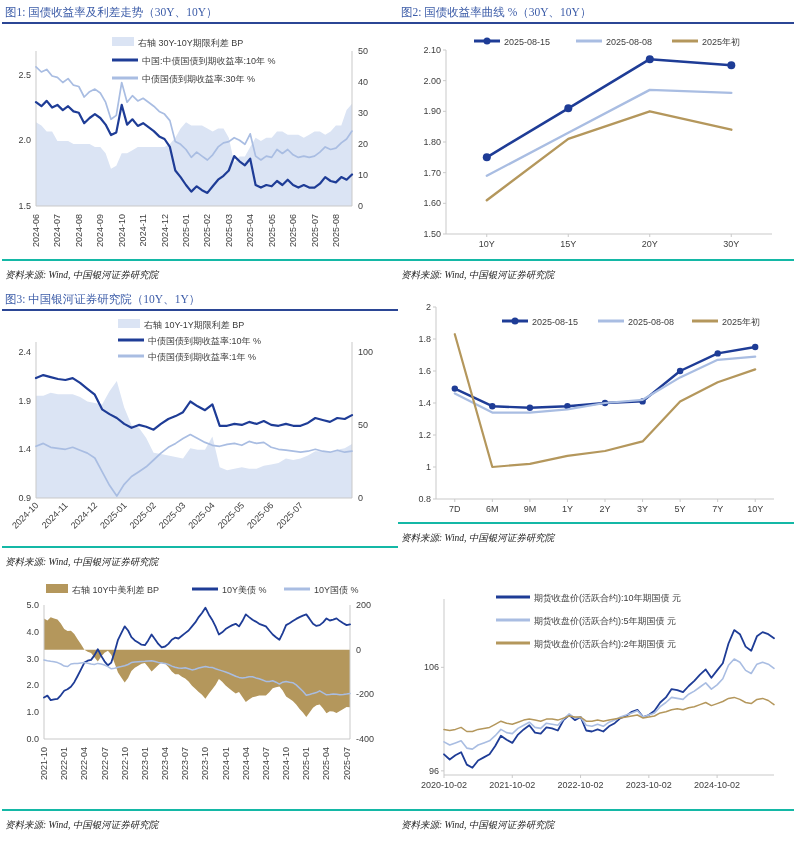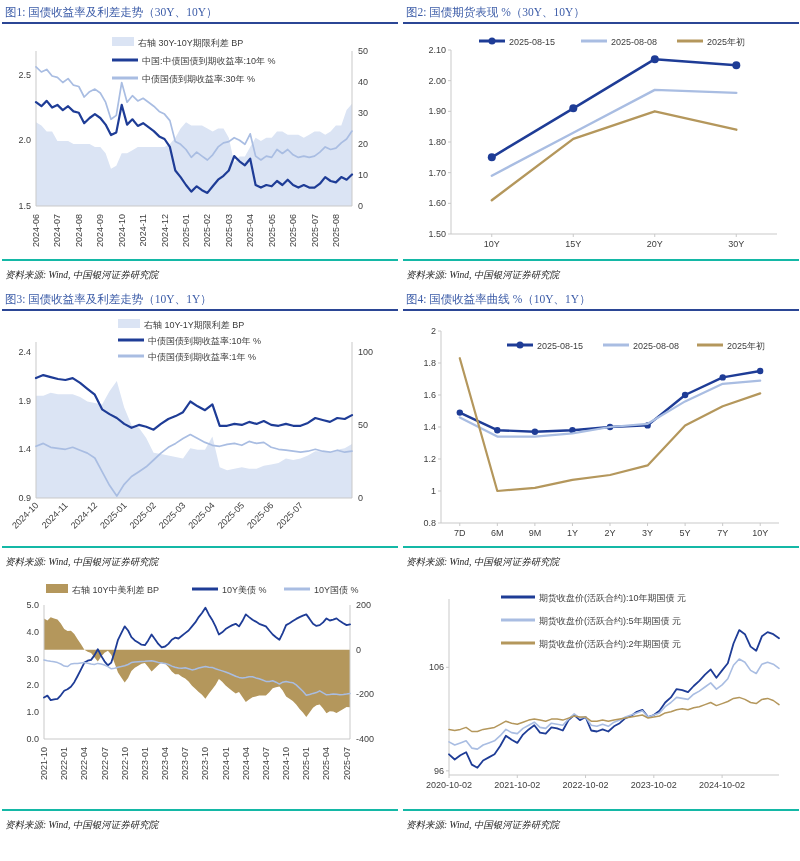--- a/index.html
+++ b/index.html
@@ -1,17 +1,17 @@
 <!DOCTYPE html>
 <html><head>
 <meta charset="utf-8">
 <style>
   html,body{margin:0;padding:0;background:#ffffff;}
   body{width:800px;height:861px;overflow:hidden;font-family:"Liberation Serif",serif;}
-  .grid{display:grid;grid-template-columns:396px 396px;column-gap:5px;padding-left:2px;}
+  .grid{display:grid;grid-template-columns:396px 396px;padding-left:2px;}
   .cell{height:287px;overflow:hidden;box-sizing:border-box;}
   .fig-title{font-size:11.5px;line-height:14px;height:14px;color:#3C5CA8;padding:5px 2px 3px 3px;
              border-bottom:2px solid #2B4695;white-space:nowrap;}
   svg.chart{display:block;width:392px;height:232px;margin-top:1px;}
   .chart text{font-family:"Liberation Sans",sans-serif;font-size:9px;fill:#3d3d3d;}
   .fig-source{border-top:2px solid #14b8a6;margin-top:2px;padding:8px 2px 0 3px;
               font-style:italic;font-size:9.5px;color:#222222;}
 </style>
 </head>
 <body>
@@ -53,21 +53,21 @@
         <rect x="110" y="12" width="22" height="9" fill="#DBE4F4"></rect>
         <text x="136" y="20.5" text-anchor="start" fill="#333333" font-size="9.3">右轴 30Y-10Y期限利差 BP</text>
         <line x1="110" y1="35" x2="136" y2="35" stroke="#1E3C96" stroke-width="3"></line>
         <text x="140" y="38.5" text-anchor="start" fill="#333333" font-size="9.3">中国:中债国债到期收益率:10年 %</text>
         <line x1="110" y1="53" x2="136" y2="53" stroke="#A9BDE2" stroke-width="3"></line>
         <text x="140" y="56.5" text-anchor="start" fill="#333333" font-size="9.3">中债国债到期收益率:30年 %</text>
       </svg>
     <div class="fig-source">资料来源: Wind, 中国银河证券研究院</div>
   </div>
   <div class="cell">
-    <div class="fig-title">图2: 国债期货表现 %（30Y、10Y）</div>
+    <div class="fig-title">图2: 国债收益率曲线 %（30Y、10Y）</div>
     <svg class="chart" viewBox="0 0 392 232">
         <line x1="48" y1="25" x2="48" y2="209" stroke="#C9C9C9" stroke-width="1"></line>
         <line x1="48" y1="209" x2="374" y2="209" stroke="#C9C9C9" stroke-width="1"></line>
         <text x="43" y="212" text-anchor="end" font-size="9.5">1.50</text>
         <line x1="45" y1="209" x2="48" y2="209" stroke="#C9C9C9"></line>
         <text x="43" y="181.33333333333331" text-anchor="end" font-size="9.5">1.60</text>
         <line x1="45" y1="178.33333333333331" x2="48" y2="178.33333333333331" stroke="#C9C9C9"></line>
         <text x="43" y="150.66666666666669" text-anchor="end" font-size="9.5">1.70</text>
         <line x1="45" y1="147.66666666666669" x2="48" y2="147.66666666666669" stroke="#C9C9C9"></line>
         <text x="43" y="120" text-anchor="end" font-size="9.5">1.80</text>
@@ -97,21 +97,21 @@
         <circle cx="89" cy="16" r="3.5" fill="#1E3C96"></circle>
         <text x="106" y="19.5" text-anchor="start" fill="#333333" font-size="9.3">2025-08-15</text>
         <line x1="178" y1="16" x2="204" y2="16" stroke="#A9BDE2" stroke-width="3"></line>
         <text x="208" y="19.5" text-anchor="start" fill="#333333" font-size="9.3">2025-08-08</text>
         <line x1="274" y1="16" x2="300" y2="16" stroke="#B4975C" stroke-width="3"></line>
         <text x="304" y="19.5" text-anchor="start" fill="#333333" font-size="9.3">2025年初</text>
       </svg>
     <div class="fig-source">资料来源: Wind, 中国银河证券研究院</div>
   </div>
   <div class="cell">
-    <div class="fig-title">图3: 国债收益率及利差走势（10Y、1Y）</div>
+    <div class="fig-title">图3: 中国银河证券研究院（10Y、1Y）</div>
     <svg class="chart" viewBox="0 0 392 232">
         <path d="M34.0 186.0 L34.0 83.7 L41.3 83.7 L48.7 80.7 L56.0 82.2 L63.4 82.2 L70.7 82.2 L78.1 85.1 L85.4 89.5 L92.8 91.0 L100.1 92.4 L107.5 79.3 L114.8 69.0 L122.2 95.4 L129.5 112.9 L136.9 115.8 L144.2 126.1 L151.6 140.7 L158.9 142.1 L166.3 143.6 L173.6 145.1 L181.0 146.5 L188.3 136.3 L195.7 137.8 L203.0 137.8 L210.4 124.6 L217.7 155.3 L225.1 158.2 L232.4 156.8 L239.8 155.3 L247.1 156.8 L254.5 156.8 L261.8 153.8 L269.2 152.4 L276.5 150.9 L283.9 146.5 L291.2 148.0 L298.6 146.5 L305.9 143.6 L313.3 139.2 L320.6 139.2 L328.0 140.7 L335.3 137.8 L342.7 136.3 L350.0 131.9 L350.0 186.0 Z" fill="#DBE4F4" stroke="none"></path>
         <line x1="34" y1="30" x2="34" y2="186" stroke="#C9C9C9" stroke-width="1"></line>
         <line x1="34" y1="186" x2="350" y2="186" stroke="#C9C9C9" stroke-width="1"></line>
         <line x1="350" y1="30" x2="350" y2="186" stroke="#C9C9C9" stroke-width="1"></line>
         <text x="29" y="189" text-anchor="end" font-size="9.5">0.9</text>
         <text x="29" y="140.25" text-anchor="end" font-size="9.5">1.4</text>
         <text x="29" y="91.5" text-anchor="end" font-size="9.5">1.9</text>
         <text x="29" y="42.75000000000001" text-anchor="end" font-size="9.5">2.4</text>
         <text x="356" y="189" text-anchor="start" font-size="9.5">0</text>
@@ -132,21 +132,20 @@
         <rect x="116" y="7" width="22" height="9" fill="#DBE4F4"></rect>
         <text x="142" y="15.5" text-anchor="start" fill="#333333" font-size="9.3">右轴 10Y-1Y期限利差 BP</text>
         <line x1="116" y1="28" x2="142" y2="28" stroke="#1E3C96" stroke-width="3"></line>
         <text x="146" y="31.5" text-anchor="start" fill="#333333" font-size="9.3">中债国债到期收益率:10年 %</text>
         <line x1="116" y1="44" x2="142" y2="44" stroke="#A9BDE2" stroke-width="3"></line>
         <text x="146" y="47.5" text-anchor="start" fill="#333333" font-size="9.3">中债国债到期收益率:1年 %</text>
       </svg>
     <div class="fig-source">资料来源: Wind, 中国银河证券研究院</div>
   </div>
   <div class="cell">
-    <div class="fig-title">图4: 国债收益率曲线 %（10Y、1Y）</div>
     <svg class="chart" viewBox="0 0 392 232">
         <line x1="38" y1="19" x2="38" y2="211" stroke="#C9C9C9" stroke-width="1"></line>
         <line x1="38" y1="211" x2="376" y2="211" stroke="#C9C9C9" stroke-width="1"></line>
         <text x="33" y="214" text-anchor="end" font-size="9.5">0.8</text>
         <line x1="35" y1="211" x2="38" y2="211" stroke="#C9C9C9"></line>
         <text x="33" y="182" text-anchor="end" font-size="9.5">1</text>
         <line x1="35" y1="179" x2="38" y2="179" stroke="#C9C9C9"></line>
         <text x="33" y="150" text-anchor="end" font-size="9.5">1.2</text>
         <line x1="35" y1="147" x2="38" y2="147" stroke="#C9C9C9"></line>
         <text x="33" y="118.00000000000003" text-anchor="end" font-size="9.5">1.4</text>

